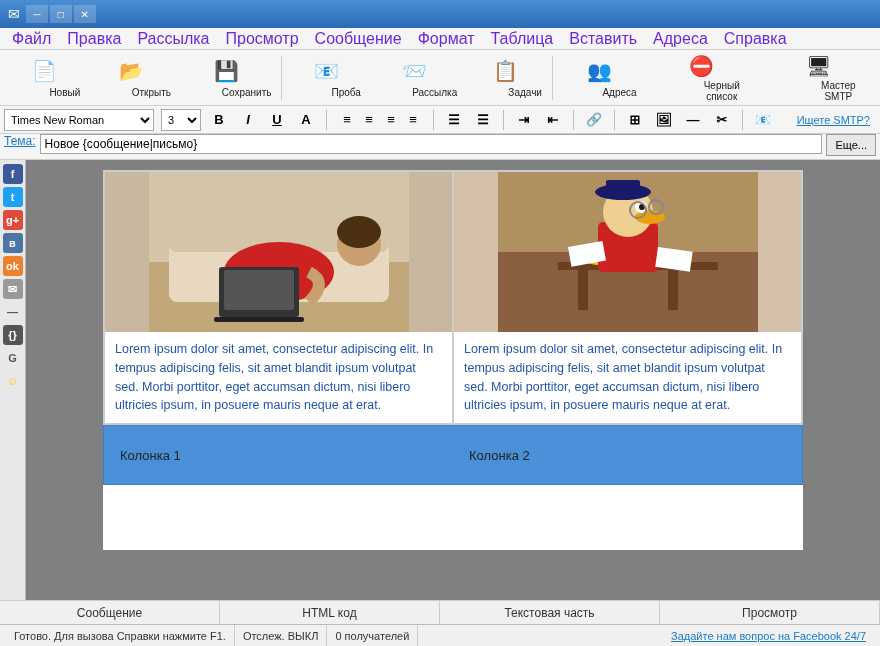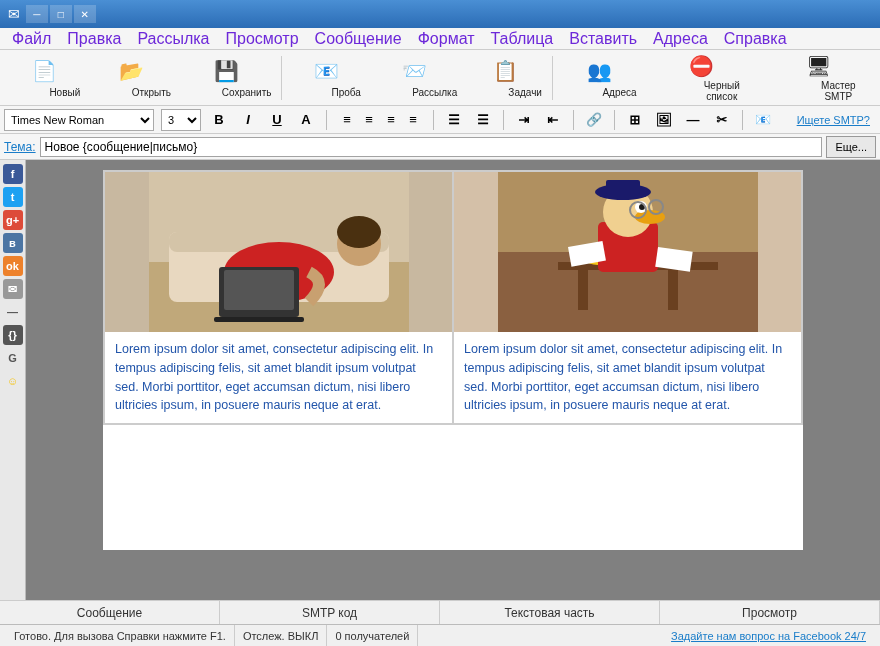--- a/index.html
+++ b/index.html
@@ -112,21 +112,21 @@
       cursor: pointer;
       padding: 0 6px;
     }
 
     
     #subjectbar {
       background: #f5f5f5;
       height: 26px;
       border-bottom: 1px solid #ccc;
       display: flex;
-      align-items: center;
+      align-items: flex-start;
       padding: 0 4px;
     }
     #subjectbar .subject-label {
       color: #1a7dc9;
       text-decoration: underline;
       font-size: 12px;
       margin-right: 4px;
       cursor: pointer;
     }
     #subjectbar input {
@@ -480,27 +480,31 @@
               <circle cx="158" cy="35" r="7" fill="none" stroke="#888" stroke-width="2"></circle>
 
               <rect x="70" y="75" width="35" height="20" fill="white" transform="rotate(-10 70 75)"></rect>
               <rect x="160" y="75" width="35" height="20" fill="white" transform="rotate(8 160 75)"></rect>
             </svg>
           </div>
           <div class="col-text">Lorem ipsum dolor sit amet, consectetur adipiscing elit. In tempus adipiscing felis, sit amet blandit ipsum volutpat sed. Morbi porttitor, eget accumsan dictum, nisi libero ultricies ipsum, in posuere mauris neque at erat.</div>
         </div>
       </div>
 
+      <div class="blue-banner">
+        <div class="banner-col">Колонка 1</div>
+        <div class="banner-col">Колонка 2</div>
+      </div>
     </div>
   </div>
 </div>
 
 <div id="bottom-tabs">
 <div class="btab">Сообщение</div>
-    <div class="btab">SMTP код</div>
+    <div class="btab">HTML код</div>
     <div class="btab">Текстовая часть</div>
     <div class="btab">Просмотр</div>
   </div>
 
 <div id="statusbar">
 <div class="status-section">Готово. Для вызова Справки нажмите F1.</div>
     <div class="status-section">Отслеж. ВЫКЛ</div>
     <div class="status-section">0 получателей</div>
     <div class="status-section">
       <span class="status-link">Задайте нам вопрос на Facebook 24/7</span>

